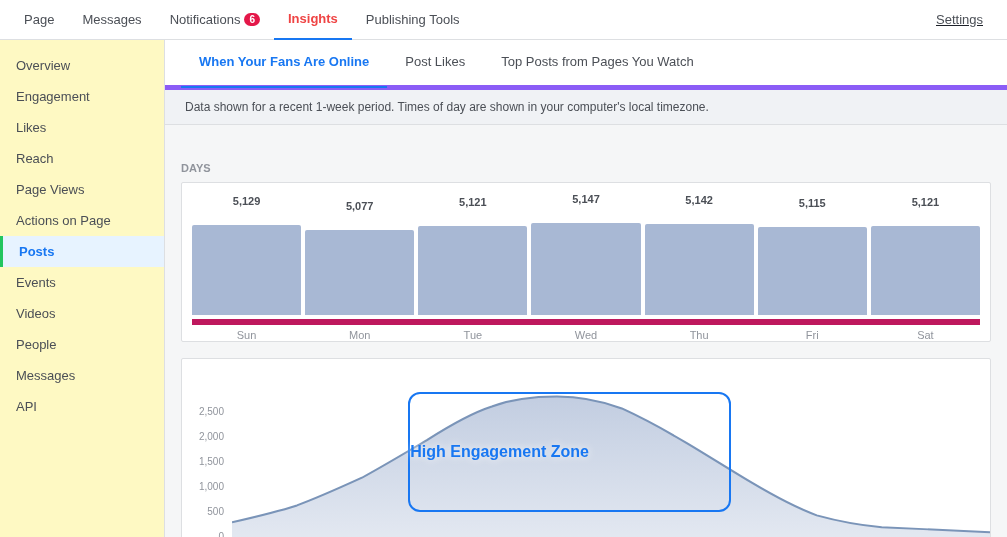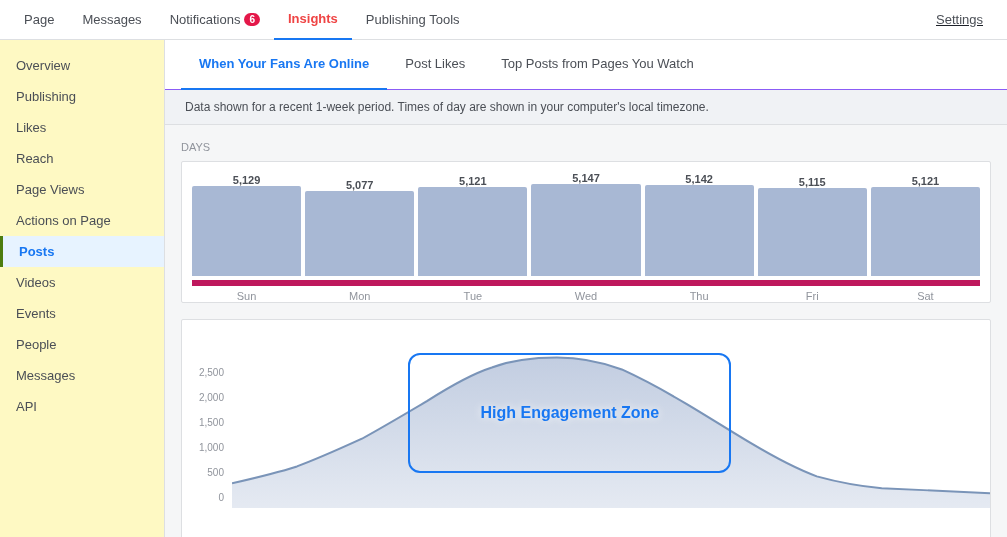--- a/index.html
+++ b/index.html
@@ -31,69 +31,69 @@
     .sidebar {
       width: 165px; background: #fef9c3; border-right: 1px solid #dddfe2;
       padding: 10px 0; flex-shrink: 0; overflow-y: auto;
     }
     .sidebar-item {
       padding: 8px 16px; cursor: pointer; font-size: 13px; color: #4b4f56;
       display: flex; align-items: center;
     }
     .sidebar-item.active {
       background: #e7f3ff; color: #1877f2; font-weight: 600;
-      border-left: 3px solid #4d7c0f;
+      border-left: 3px solid #22c55e;
     }
 
     
     .content-area { flex: 1; background: #f5f6f7; overflow-y: auto; }
 
     
     .sub-nav {
-      background: #fff; border-bottom: 1px solid #8b5cf6;
+      background: #fff; border-bottom: 5px solid #8b5cf6;
       display: flex; align-items: center; padding: 0 16px; height: 50px;
     }
     .sub-nav-item {
       padding: 0 18px; height: 50px; display: flex; align-items: center;
       font-size: 13px; color: #4b4f56; cursor: pointer; font-weight: 500;
       border-bottom: 2px solid transparent;
     }
     .sub-nav-item.active { color: #1877f2; border-bottom: 2px solid #1877f2; font-weight: 600; }
 
     
     .notice-bar {
       background: #f0f2f5; padding: 10px 20px; font-size: 12px;
       color: #4b4f56; border-bottom: 1px solid #dddfe2;
     }
 
     
     .chart-section { padding: 16px; }
-    .section-label { font-size: 11px; font-weight: 400; color: #90949c; text-transform: uppercase; margin-bottom: 8px; }
+    .section-label { font-size: 11px; font-weight: 700; color: #90949c; text-transform: uppercase; margin-bottom: 8px; margin-top: 21px; }
 
     
     .days-chart { display: flex; align-items: flex-end; gap: 4px; margin-bottom: 4px; }
     .day-col { display: flex; flex-direction: column; align-items: center; flex: 1; }
-    .day-value { font-size: 11px; color: #4b4f56; font-weight: 600; margin-bottom: 0; }
+    .day-value { font-size: 11px; color: #4b4f56; font-weight: 600; margin-bottom: 18px; }
     .day-bar { width: 100%; background: #a8b8d4; border-radius: 2px 2px 0 0; }
     .day-labels { display: flex; gap: 4px; border-top: 6px solid #be185d; padding-top: 4px; }
     .day-label-item { flex: 1; text-align: center; font-size: 11px; color: #90949c; }
 
     
     .times-section { padding: 0 16px 16px; }
     .times-chart-container { position: relative; height: 220px; background: #fff; border: 1px solid #dddfe2; border-radius: 2px; }
     .y-axis { position: absolute; left: 0; top: 0; bottom: 30px; width: 50px; display: flex; flex-direction: column; justify-content: space-between; padding: 5px 8px 5px 5px; margin-top: 42px; }
     .y-label { font-size: 10px; color: #90949c; text-align: right; }
     .x-axis { position: absolute; bottom: 0; left: 50px; right: 0; height: 30px; display: flex; justify-content: space-between; align-items: flex-end; padding: 0 10px 5px; }
     .x-label { font-size: 10px; color: #90949c; }
 
     
     .engagement-zone {
       position: absolute; left: 28%; top: 15%; width: 40%; height: 55%;
       border: 2.5px solid #1877f2; border-radius: 12px;
-      display: flex; align-items: center; justify-content: center;
+      display: flex; align-items: center; 
       z-index: 10;
     }
     .engagement-label {
       font-size: 16px; font-weight: 700; color: #1877f2;
       text-shadow: 0 0 8px rgba(255,255,255,0.9);
     }
 
     .days-wrapper { background: #fff; border: 1px solid #dddfe2; border-radius: 2px; padding: 10px 10px 0; }
   </style>
 </head>
@@ -110,28 +110,28 @@
   <div class="top-nav-item">Publishing Tools</div>
   <div class="top-nav-right">
     <div class="top-nav-item">Settings</div>
   </div>
 </nav>
 
 <div class="main-layout">
 
   <aside class="sidebar">
     <div class="sidebar-item">Overview</div>
-    <div class="sidebar-item">Publishing</div>
+    <div class="sidebar-item">Engagement</div>
     <div class="sidebar-item">Likes</div>
     <div class="sidebar-item">Reach</div>
     <div class="sidebar-item">Page Views</div>
     <div class="sidebar-item">Actions on Page</div>
     <div class="sidebar-item active">Posts</div>
+    <div class="sidebar-item">Events</div>
     <div class="sidebar-item">Videos</div>
-    <div class="sidebar-item">Events</div>
     <div class="sidebar-item">People</div>
     <div class="sidebar-item">Messages</div>
     <div class="sidebar-item">API</div>
   </aside>
 
   <div class="content-area">
 
     <div class="sub-nav">
       <div class="sub-nav-item active">When Your Fans Are Online</div>
       <div class="sub-nav-item">Post Likes</div>

